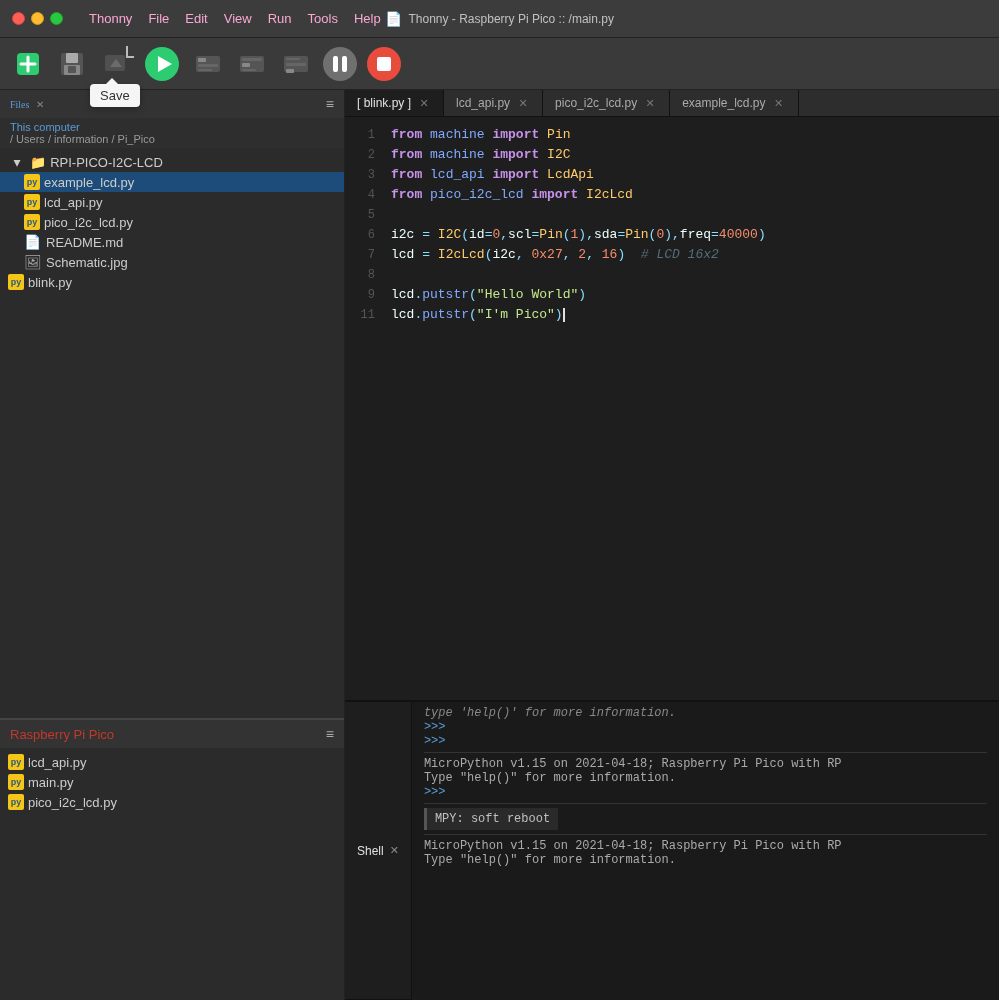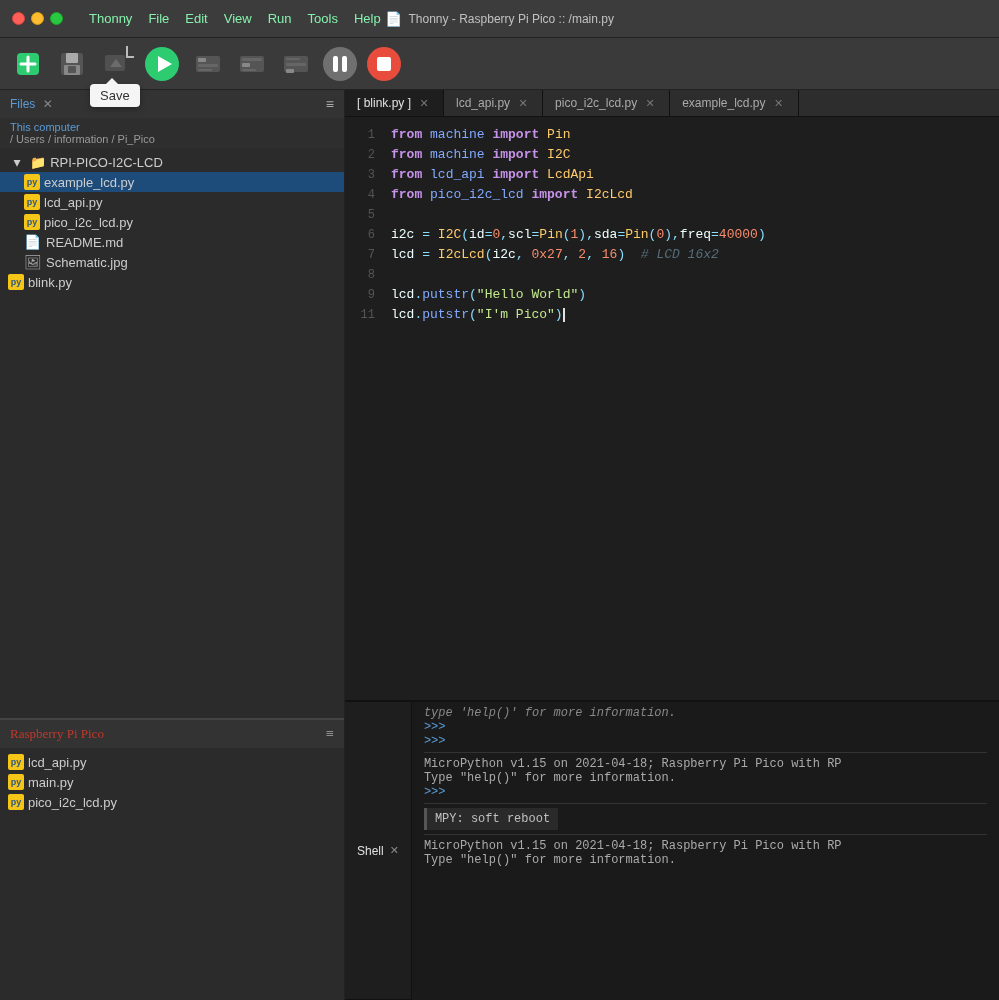--- a/index.html
+++ b/index.html
@@ -38,21 +38,21 @@
     .tl-yellow { background: #febc2e; border: 1px solid #d4a017; }
     .tl-green { background: #28c840; border: 1px solid #1aac29; }
 
     .menu-bar {
       display: flex;
       align-items: center;
       gap: 0;
       margin-left: 10px;
     }
     .menu-item {
-      color: #86efac;
+      color: #f9a8d4;
       font-size: 13px;
       padding: 2px 8px;
       cursor: default;
     }
 
     .title-center {
       position: absolute;
       left: 50%;
       transform: translateX(-50%);
       color: #c0c0c0;
@@ -142,22 +142,23 @@
     }
 
     .sidebar-header {
       display: flex;
       align-items: center;
       justify-content: space-between;
       padding: 6px 10px;
       background: #333;
     }
     .sidebar-title {
-      font-size: 12px;
+      font-size: 10px;
       color: #e0e0e0;
+      font-family: Liberation Serif, serif;
     }
     .sidebar-title a { color: #5b9bd5; text-decoration: none; }
     .sidebar-title span { color: #999; }
 
     .sidebar-menu-icon { color: #aaa; cursor: pointer; font-size: 14px; }
 
     .breadcrumb {
       padding: 3px 10px;
       font-size: 11px;
       color: #888;
@@ -209,21 +210,20 @@
       flex-direction: column;
       overflow: hidden;
     }
 
     .sidebar-bottom-header {
       display: flex;
       align-items: center;
       justify-content: space-between;
       padding: 6px 10px;
       background: #333;
-      font-family: Liberation Serif, serif;
     }
     .sidebar-bottom-title {
       font-size: 13px;
       color: #c0392b;
       font-weight: 500;
     }
 
     .sidebar-bottom-files {
       flex: 1;
       overflow-y: auto;

